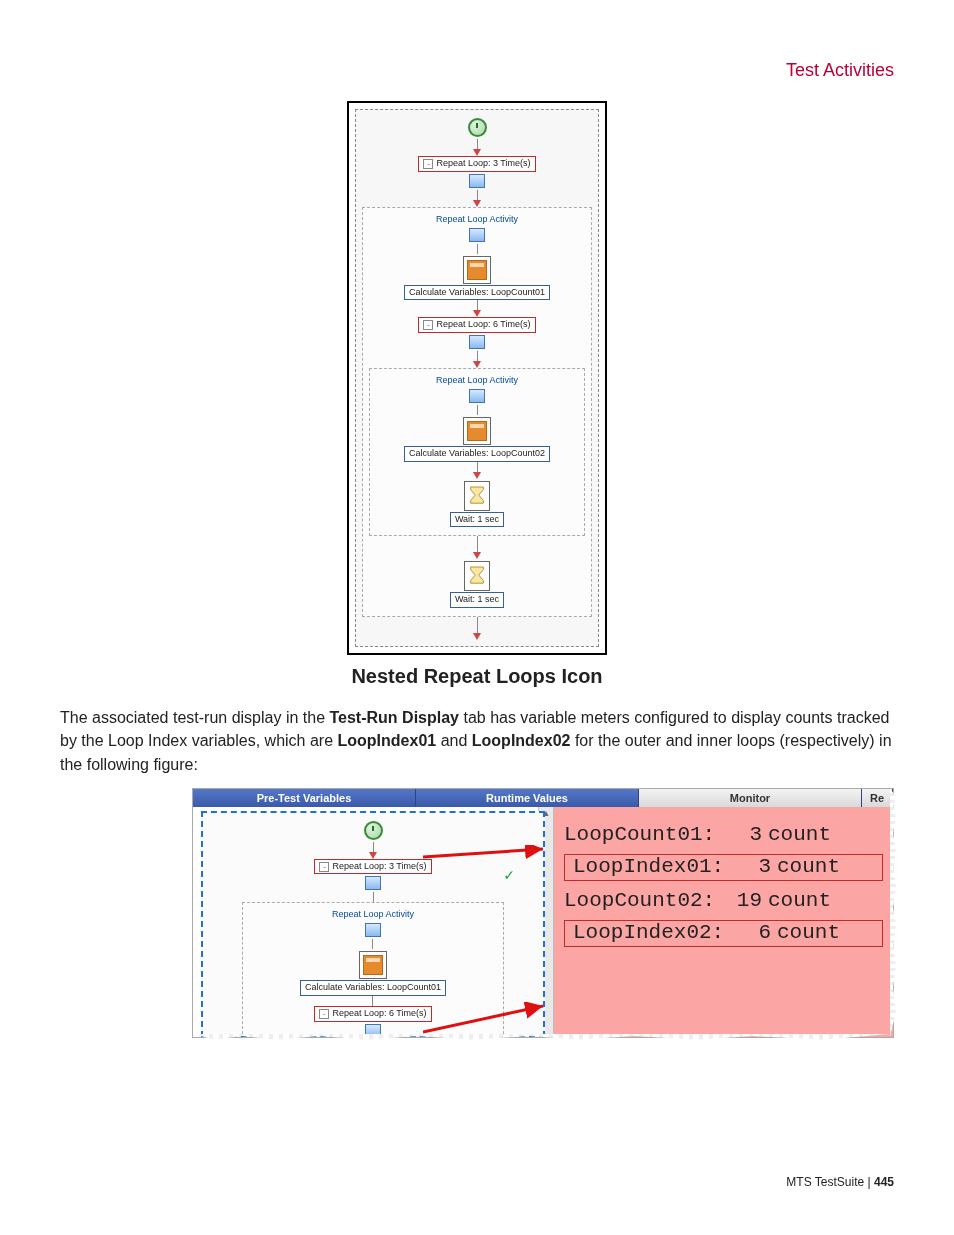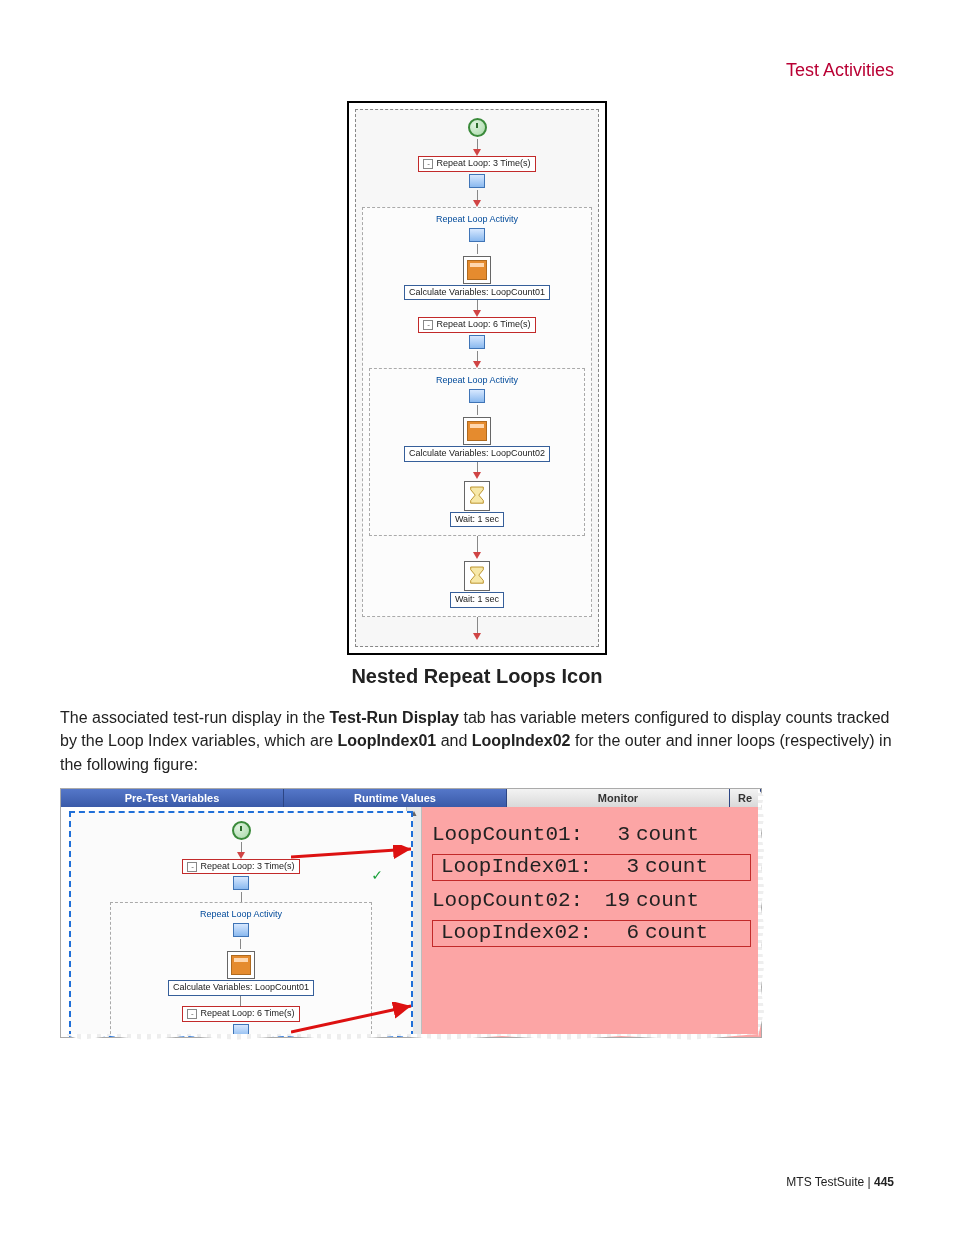--- a/index.html
+++ b/index.html
@@ -148,21 +148,21 @@
     font-size: 20px;
     margin: 10px 0 18px;
   }
   .para {
     font-size: 16px;
     line-height: 1.45;
     margin: 0 0 12px 0;
   }
   .figure2-wrap {
     display: flex;
-    justify-content: flex-start;
+    justify-content: flex-end;
     margin-top: 8px;
   }
   .figure2 {
     width: 700px;
     border: 1px solid #aaa;
     background: #fff;
     position: relative;
   }
   .tabbar {
     display: flex;

